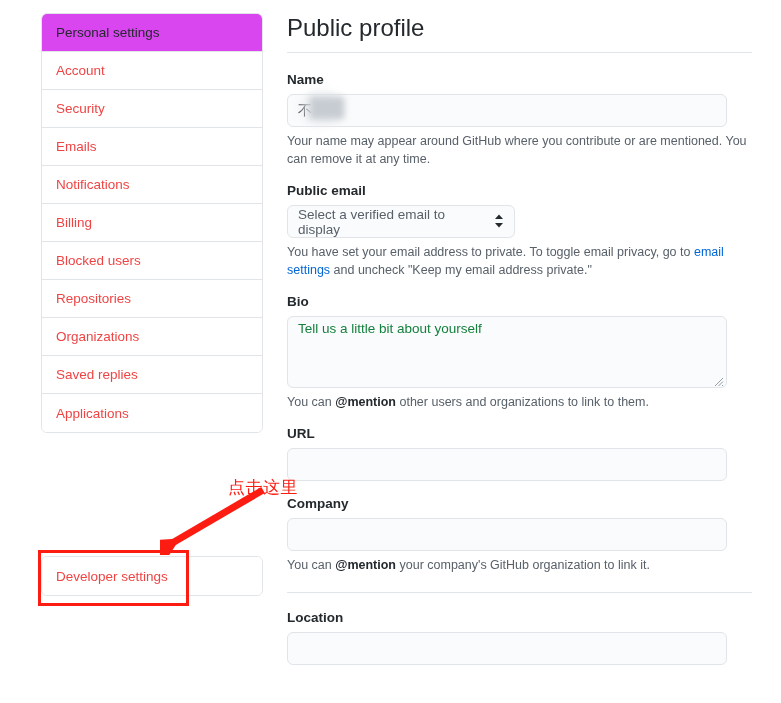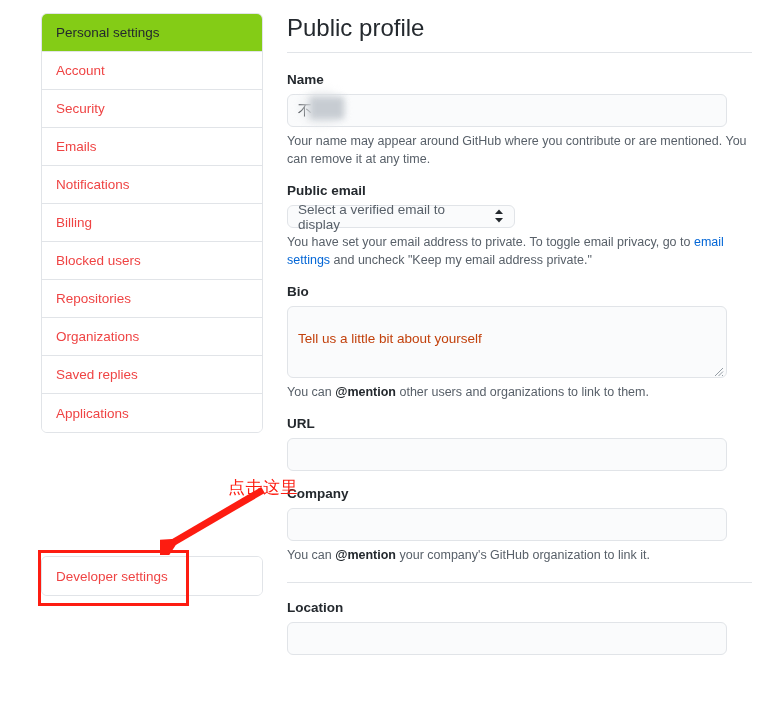--- a/index.html
+++ b/index.html
@@ -21,21 +21,21 @@
   #sidebar {
     position: absolute;
     left: 41px; top: 13px;
     width: 222px;
     border: 1px solid #e1e4e8;
     border-radius: 6px;
     background: #ffffff;
   }
   .side-header {
     height: 38px;
-    background: #84cc16;
+    background: #d946ef;
     border-bottom: 1px solid #e1e4e8;
     border-radius: 5px 5px 0 0;
     display: flex; align-items: center;
     padding-left: 14px;
     font-size: 13.5px;
     color: #24292e;
   }
   .side-item {
     position: relative;
     height: 38px;
@@ -108,21 +108,21 @@
     background: #fafbfc;
     font-size: 13.5px;
     color: #24292e;
     padding: 0 10px;
     font-family: "Liberation Sans", sans-serif;
     display: block;
     line-height: 31px;
   }
   .select-input {
     width: 228px;
-    height: 23px;
+    height: 33px;
     border: 1px solid #e1e4e8;
     border-radius: 6px;
     background: #fafbfc;
     font-size: 13.5px;
     color: #586069;
     padding: 0 10px;
     display: flex;
     align-items: center;
     justify-content: space-between;
     cursor: pointer;
@@ -134,23 +134,23 @@
     color: #24292e;
     margin-left: 8px;
   }
   .bio-area {
     width: 440px;
     height: 72px;
     border: 1px solid #e1e4e8;
     border-radius: 6px;
     background: #fafbfc;
     position: relative;
-    padding: 24px 10px;
-    font-size: 13.5px;
-    color: #c2410c;
+    padding: 4px 10px;
+    font-size: 13.5px;
+    color: #15803d;
   }
   .resize-grip {
     position: absolute;
     right: 2px; bottom: 2px;
     width: 10px; height: 10px;
   }
   .helper {
     font-size: 12.5px;
     color: #586069;
     line-height: 18px;

